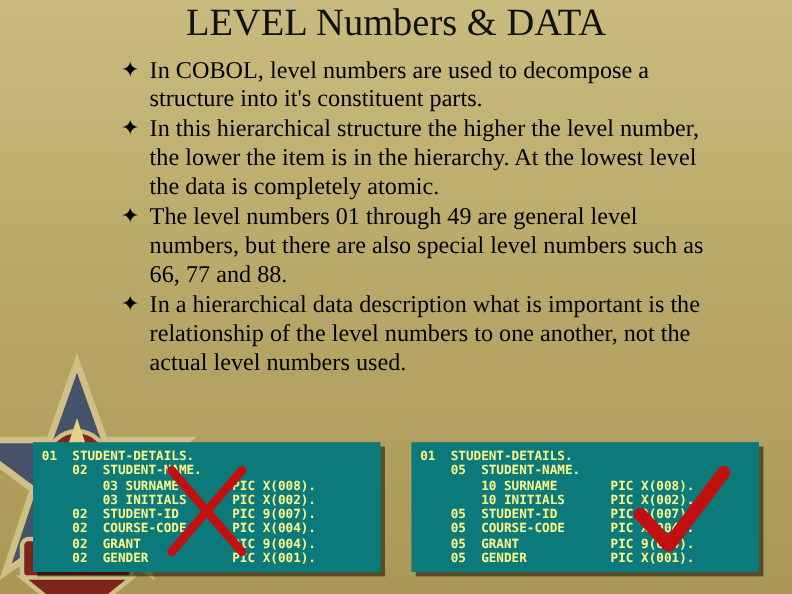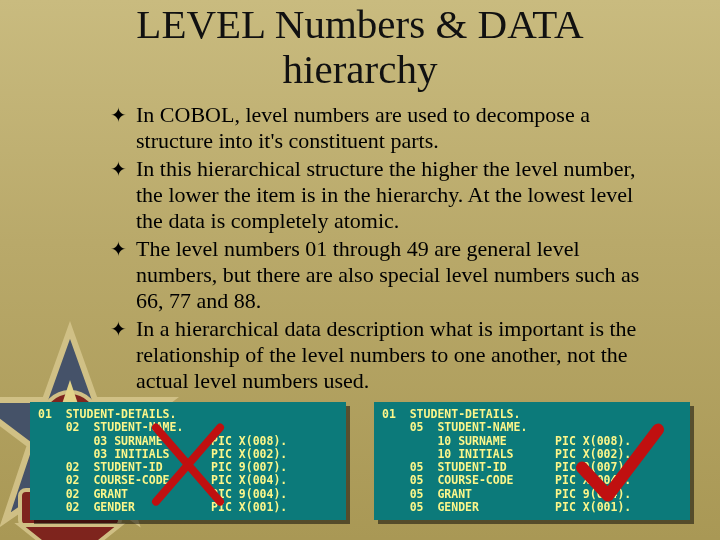--- a/index.html
+++ b/index.html
@@ -21,21 +21,21 @@
     position: absolute;
     left: -40px;
     bottom: -40px;
     width: 220px;
     height: 260px;
     pointer-events: none;
     opacity: 0.9;
   }
   .title {
     text-align: center;
-    font-size: 41px;
+    font-size: 35px;
     line-height: 1.1;
     padding-top: 2px;
     color: #111;
   }
   .bullets {
     margin: 10px 60px 0 110px;
     font-size: 22px;
     line-height: 1.18;
     color: #000;
   }
@@ -90,21 +90,20 @@
       <polygon points="110,10 135,80 210,80 150,125 175,200 110,155 45,200 70,125 10,80 85,80" fill="#3a4a6a" stroke="#d4c48a" stroke-width="6"></polygon>
       <circle cx="110" cy="100" r="28" fill="#7a1818" stroke="#d4c48a" stroke-width="4"></circle>
       <polygon points="110,60 120,90 150,90 125,110 135,140 110,122 85,140 95,110 70,90 100,90" fill="#e8d98e"></polygon>
       <rect x="60" y="170" width="100" height="36" rx="6" fill="#7a1818" stroke="#d4c48a" stroke-width="4"></rect>
       <polygon points="60,205 110,245 160,205" fill="#7a1818" stroke="#d4c48a" stroke-width="4"></polygon>
     </g>
   </svg>
 
   <div class="title">
     <span>LEVEL Numbers &amp; DATA</span><br>
-    <span>hierarchy</span>
   </div>
 
   <div class="bullets">
     <div class="item">
       <span class="marker">✦</span>
       <span class="text">In COBOL, level numbers are used to decompose a structure into it's constituent parts.</span>
     </div>
     <div class="item">
       <span class="marker">✦</span>
       <span class="text">In this hierarchical structure the higher the level number, the lower the item is in the hierarchy. At the lowest level the data is completely atomic.</span>

